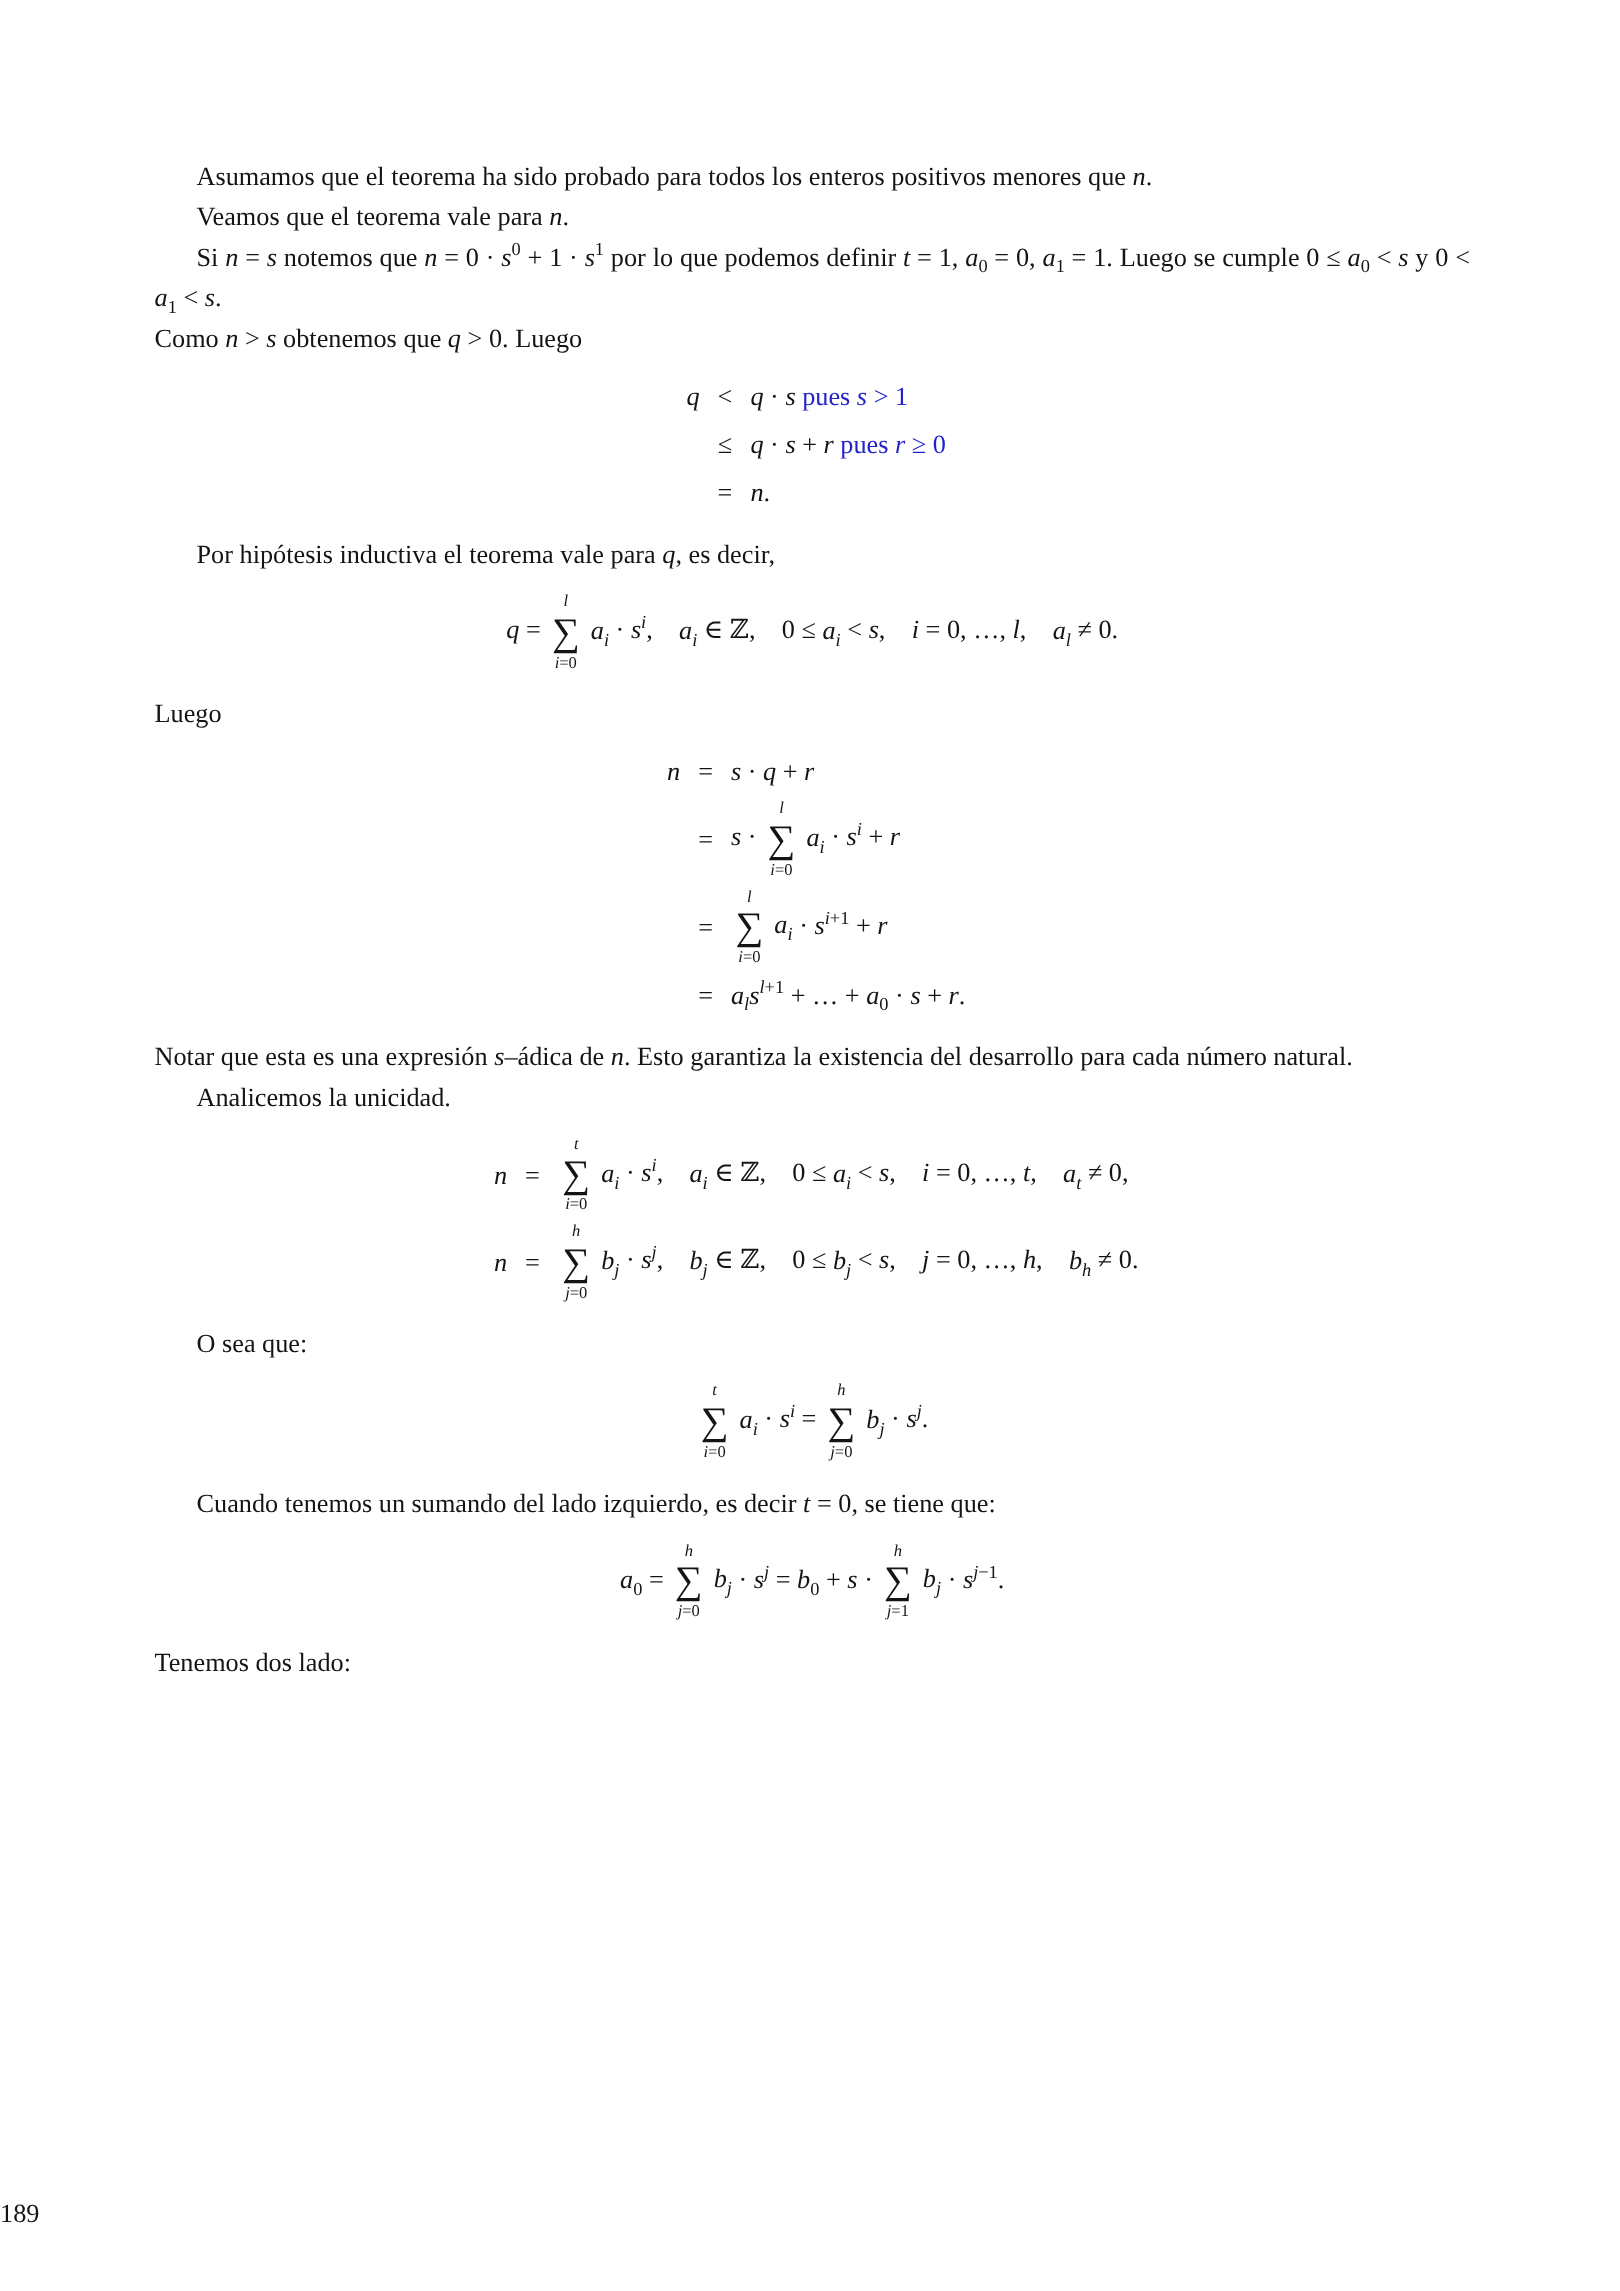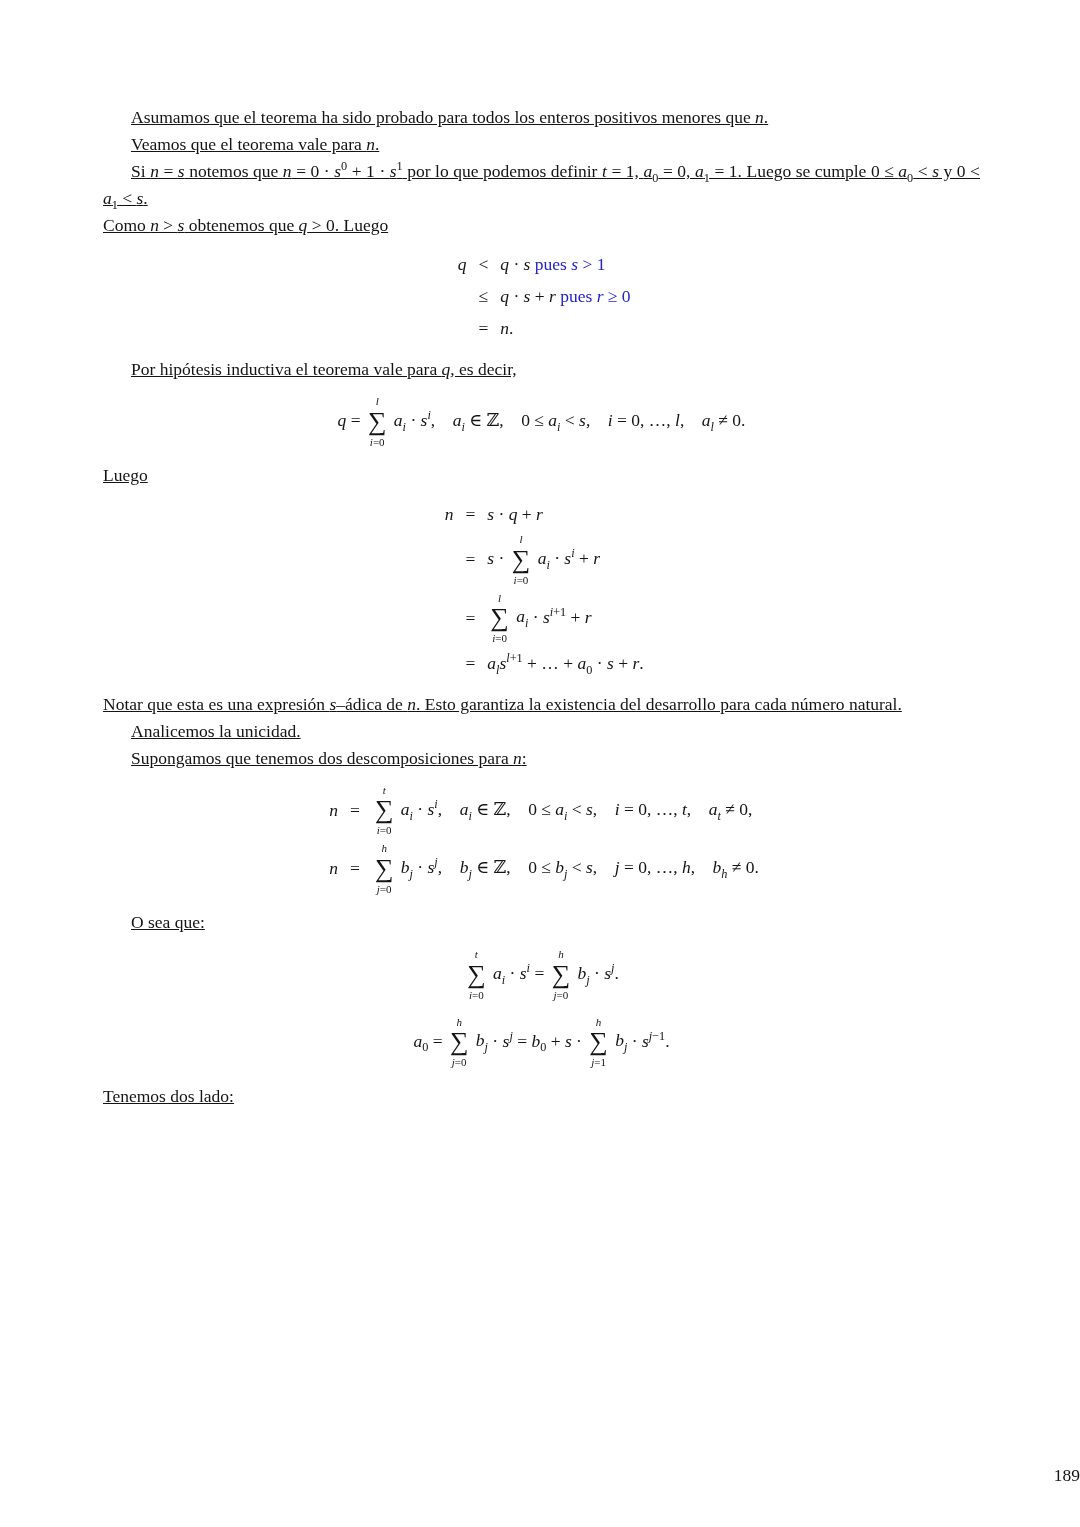--- a/index.html
+++ b/index.html
@@ -6,39 +6,39 @@
   html { background:#888; }
   body {
     width:1080px; height:1527px; margin:0 auto; position:relative;
     background:var(--bg,#fff);
     color:var(--text,#141414);
     font-family:"Liberation Serif","DejaVu Serif","DejaVu Sans",serif;
     font-size:17.5px; line-height:27px;
     overflow:hidden;
   }
   .page { padding:104px 100px 0 103px; }
-  .para { text-align:justify;text-decoration:underline; }
+  .para { text-align:justify; }
   .para.indent { text-indent:28px; }
   .display { text-align:center; margin:12px 0 14px; }
   .eqwrap { text-align:center; margin:12px 0 14px; }
   .eqgrid {
     display:inline-grid; grid-template-columns:auto auto auto;
     column-gap:12px; row-gap:5px; align-items:center;
     text-align:left; vertical-align:middle;
   }
   .eqgrid .lhs { text-align:right; min-width:14px; }
   .eqgrid .rel { text-align:center; }
   .eqgrid .rhs { text-align:left; }
   .sum { display:inline-flex; flex-direction:column; align-items:center;
          vertical-align:middle; line-height:1; margin:0 3px; text-indent:0; }
   .sum .lim { font-size:11px; line-height:1.15; }
   .sum .sig { font-size:26px; line-height:1; padding:1px 0; }
   sup, sub { font-size:70%; line-height:0; }
   .blue { color:var(--blue,#2222cc);text-align:center; }
-  .pagenum { position:absolute; left:0; bottom:38px; width:100%; text-align:right; }
+  .pagenum { position:absolute; left:0; bottom:38px; width:100%; text-align:left; }
 </style>
 </head>
 <body>
 
 <div class="page">
 
   <p class="para indent">Asumamos que el teorema ha sido probado para todos los enteros positivos menores que <i>n</i>.</p>
   <p class="para indent">Veamos que el teorema vale para <i>n</i>.</p>
   <p class="para indent">Si <i>n</i> = <i>s</i> notemos que <i>n</i> = 0 · <i>s</i><sup>0</sup> + 1 · <i>s</i><sup>1</sup> por lo que podemos definir <i>t</i> = 1, <i>a</i><sub>0</sub> = 0, <i>a</i><sub>1</sub> = 1. Luego se cumple 0 ≤ <i>a</i><sub>0</sub> &lt; <i>s</i> y 0 &lt; <i>a</i><sub>1</sub> &lt; <i>s</i>.</p>
 
@@ -89,21 +89,20 @@
             <span class="lim"><i>i</i>=0</span>
           </span> <i>a<sub>i</sub></i> · <i>s</i><sup><i>i</i>+1</sup> + <i>r</i></div>
       <div class="lhs"></div>
       <div class="rel">=</div>
       <div class="rhs"><i>a<sub>l</sub></i><i>s</i><sup><i>l</i>+1</sup> + … + <i>a</i><sub>0</sub> · <i>s</i> + <i>r</i>.</div>
     </div>
   </div>
 
   <p class="para">Notar que esta es una expresión <i>s</i>–ádica de <i>n</i>. Esto garantiza la existencia del desarrollo para cada número natural.</p>
   <p class="para indent">Analicemos la unicidad.</p>
-  <p class="para indent">Supongamos que tenemos dos descomposiciones para <i>n</i>:</p>
 
   <div class="eqwrap">
     <div class="eqgrid">
       <div class="lhs"><i>n</i></div>
       <div class="rel">=</div>
       <div class="rhs"><span class="sum">
             <span class="lim"><i>t</i></span>
             <span class="sig">∑</span>
             <span class="lim"><i>i</i>=0</span>
           </span> <i>a<sub>i</sub></i> · <i>s</i><sup><i>i</i></sup>, <i>a<sub>i</sub></i> ∈ ℤ, 0 ≤ <i>a<sub>i</sub></i> &lt; <i>s</i>, <i>i</i> = 0, …, <i>t</i>, <i>a<sub>t</sub></i> ≠ 0,</div>
@@ -122,20 +121,21 @@
   <div class="display"><span class="sum">
         <span class="lim"><i>t</i></span>
         <span class="sig">∑</span>
         <span class="lim"><i>i</i>=0</span>
       </span> <i>a<sub>i</sub></i> · <i>s</i><sup><i>i</i></sup> = <span class="sum">
         <span class="lim"><i>h</i></span>
         <span class="sig">∑</span>
         <span class="lim"><i>j</i>=0</span>
       </span> <i>b<sub>j</sub></i> · <i>s</i><sup><i>j</i></sup>.</div>
 
+  <p class="para indent">Cuando tenemos un sumando del lado izquierdo, es decir <i>t</i> = 0, se tiene que:</p>
 
   <div class="display"><i>a</i><sub>0</sub> = <span class="sum">
         <span class="lim"><i>h</i></span>
         <span class="sig">∑</span>
         <span class="lim"><i>j</i>=0</span>
       </span> <i>b<sub>j</sub></i> · <i>s</i><sup><i>j</i></sup> = <i>b</i><sub>0</sub> + <i>s</i> · <span class="sum">
         <span class="lim"><i>h</i></span>
         <span class="sig">∑</span>
         <span class="lim"><i>j</i>=1</span>
       </span> <i>b<sub>j</sub></i> · <i>s</i><sup><i>j</i>−1</sup>.</div>

